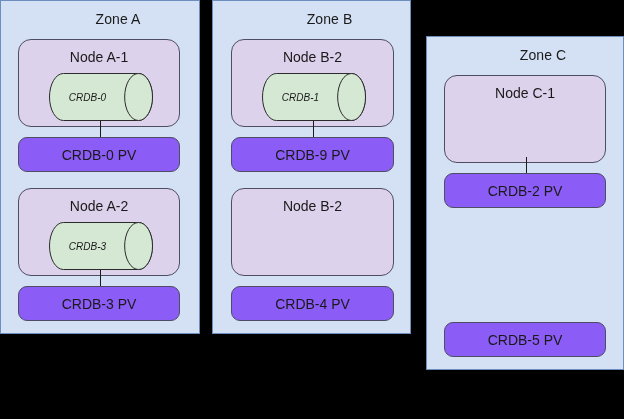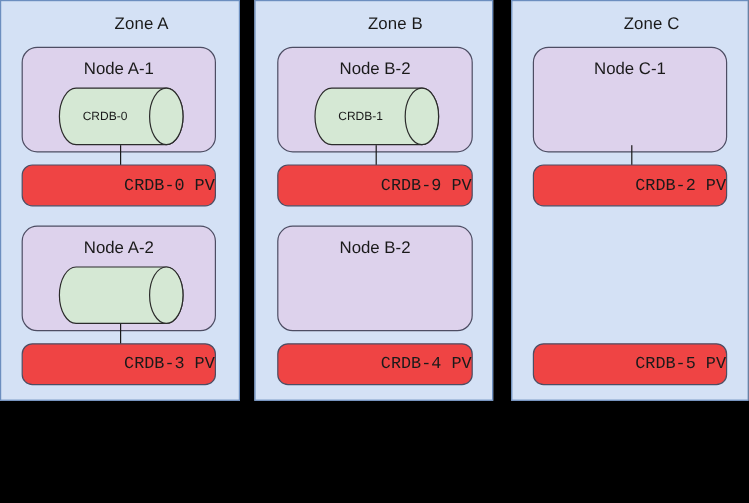--- a/index.html
+++ b/index.html
@@ -48,28 +48,27 @@
     position: absolute;
     top: 9px;
     left: 0;
     right: 0;
     text-align: center;
     font-size: 14px;
     color: #1a1a1a;
   }
   .pv {
     position: absolute;
-    background: #ef4444;
+    background: #8b5cf6;
     border: 1px solid #4d4d63;
     border-radius: 9px;
     box-sizing: border-box;
     display: flex;
     align-items: center;
-    justify-content: flex-end;
-    font-family: Liberation Mono, monospace;
+    justify-content: center;
   }
   .pv-label {
     font-size: 14px;
     color: #1a1a1a;
   }
   .cylinder {
     position: absolute;
   }
   .cyl-svg {
     display: block;
@@ -80,20 +79,21 @@
     top: 0;
     bottom: 0;
     left: 0;
     right: 26%;
     display: flex;
     align-items: center;
     justify-content: center;
     font-size: 10px;
     color: #1a1a1a;
     pointer-events: none;
+    font-style: italic;
   }
   .connector {
     position: absolute;
     width: 1px;
     background: #1a1a1a;
   }
 </style>
 </head>
 <body>
 
@@ -112,20 +112,21 @@
       </div>
       <div class="connector" style="left: 99px; top: 120px; height: 17px;"></div>
       <div class="node" style="left: 17px; top: 187px; width: 162px; height: 88px;">
         <div class="node-title">Node A-2</div>
       </div>
       <div class="cylinder" style="left: 48px; top: 221px; width: 104px; height: 48px;">
         <svg class="cyl-svg" width="104" height="48" viewBox="0 0 104 48">
           <path d="M 14.419999999999998 0.5 L 89.58 0.5 A 13.919999999999998 23.5 0 0 1 89.58 47.5 L 14.419999999999998 47.5 A 13.919999999999998 23.5 0 0 1 14.419999999999998 0.5 Z" fill="#d5e8d4" stroke="#2b2b2b" stroke-width="1"></path>
           <ellipse cx="89.58" cy="24" rx="13.919999999999998" ry="23.5" fill="#d5e8d4" stroke="#2b2b2b" stroke-width="1"></ellipse>
         </svg>
+        <div class="cyl-label">CRDB-3</div>
       </div>
       <div class="connector" style="left: 99px; top: 269px; height: 17px;"></div>
       <div class="pv" style="left: 17px; top: 136px; width: 162px; height: 35px;">
         <span class="pv-label">CRDB-0 PV</span>
       </div>
       <div class="pv" style="left: 17px; top: 285px; width: 162px; height: 35px;">
         <span class="pv-label">CRDB-3 PV</span>
       </div>
     </div>
     <div class="zone" style="left: 212px; width: 199px; height: 334px;">
@@ -144,21 +145,21 @@
       <div class="node" style="left: 18px; top: 187px; width: 163px; height: 88px;">
         <div class="node-title">Node B-2</div>
       </div>
       <div class="pv" style="left: 18px; top: 136px; width: 163px; height: 35px;">
         <span class="pv-label">CRDB-9 PV</span>
       </div>
       <div class="pv" style="left: 18px; top: 285px; width: 163px; height: 35px;">
         <span class="pv-label">CRDB-4 PV</span>
       </div>
     </div>
-    <div class="zone" style="left: 426px; width: 198px; height: 334px;">
+    <div class="zone" style="left: 426px; width: 198px; height: 334px; margin-top: 36px;">
       <div class="zone-title">Zone C</div>
       <div class="node" style="left: 17px; top: 38px; width: 162px; height: 88px;">
         <div class="node-title">Node C-1</div>
       </div>
       <div class="connector" style="left: 99px; top: 120px; height: 17px;"></div>
       <div class="pv" style="left: 17px; top: 136px; width: 162px; height: 35px;">
         <span class="pv-label">CRDB-2 PV</span>
       </div>
       <div class="pv" style="left: 17px; top: 285px; width: 162px; height: 35px;">
         <span class="pv-label">CRDB-5 PV</span>

